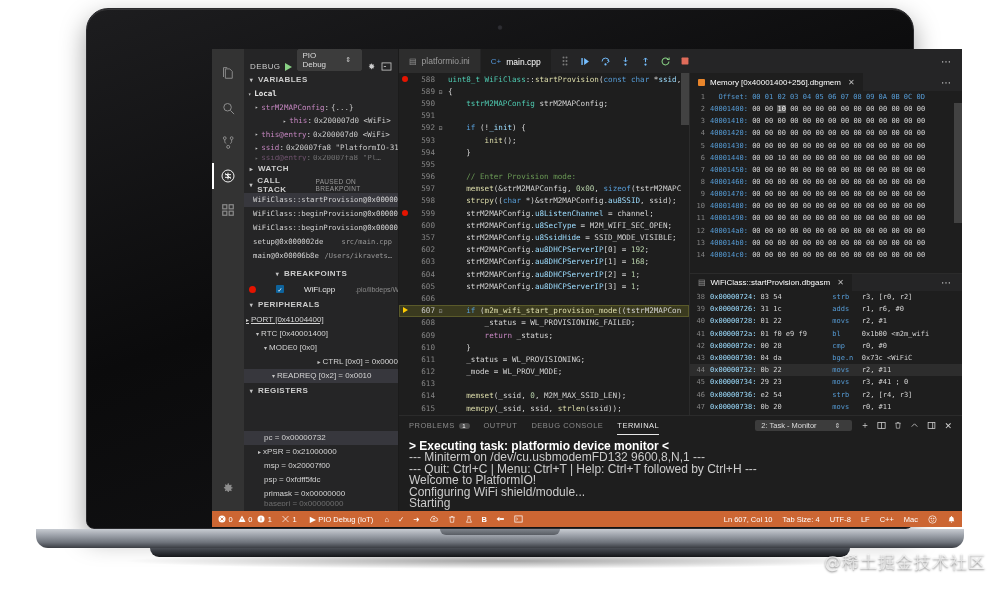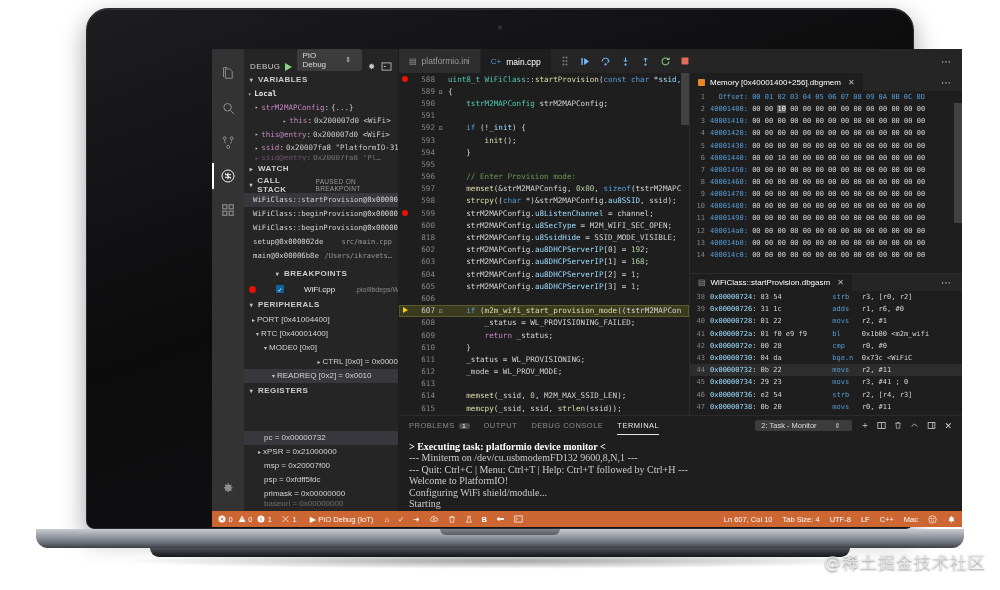--- a/index.html
+++ b/index.html
@@ -185,21 +185,21 @@
   .panel-tabs{ height:19px; display:flex; align-items:center; padding:0 10px; gap:14px; flex:none;}
   .ptab{ font-size:7.5px; letter-spacing:.5px; color:#8a8a8a; text-transform:uppercase;
          display:flex; align-items:center; gap:4px; height:100%; }
   .ptab.active{ color:#e7e7e7; border-bottom:1px solid #e7e7e7;}
   .pbadge{ background:#4d4d4d; border-radius:7px; font-size:6px; padding:0 3.5px; color:#fff;}
   .panel-right{ margin-left:auto; display:flex; align-items:center; gap:8px;}
   .term-select{ background:#3c3c3c; color:#dddddd; font-size:7.5px; padding:1px 12px 1px 6px;
                 border-radius:2px; display:flex; align-items:center; gap:18px; min-width:92px;}
   .pic{ color:#cfcfcf; font-size:9px; }
   .term-body{ flex:1; padding:6px 26px 0 10px; overflow:hidden;
-              font-family:Liberation Serif, serif; font-size:10px; color:#cccccc; line-height:11.4px;}
+              font-family:Liberation Sans, sans-serif; font-size:12px; color:#cccccc; line-height:11.4px;}
   .term-body .bold{ color:#ffffff; font-weight:bold;}
 
   
   .statusbar{ height:16px; background:#cc6633; display:flex; align-items:center;
               padding:0 6px; gap:9px; font-size:7.5px; color:#ffffff; flex:none;}
   .sb-item{ display:flex; align-items:center; gap:2.5px; white-space:nowrap;}
   .sb-right{ margin-left:auto; display:flex; align-items:center; gap:10px;}
   svg { display:block; }
 </style>
 </head>
@@ -377,21 +377,21 @@
                 </div>
               </div>
             </div>
 
             <div class="section">
               <div class="sec-head">
                 <span class="twisty">▾</span>
                 <span>PERIPHERALS</span>
               </div>
               <div class="sec-body">
-                <div class="tree-row" style="padding-left:6px;">
+                <div class="tree-row" style="padding-left:0;text-decoration:underline;">
                   <span class="twisty">▸</span>
                   <span>PORT [0x41004400]</span>
                 </div>
                 <div class="tree-row" style="padding-left:10px;">
                   <span class="twisty">▾</span>
                   <span>RTC [0x40001400]</span>
                 </div>
                 <div class="tree-row" style="padding-left:18px;">
                   <span class="twisty">▾</span>
                   <span>MODE0 [0x0]</span>
@@ -525,21 +525,21 @@
                     <div class="code-line"><span class="gutter-bp"></span><span class="lineno">591</span><span class="fold"></span><span class="codetxt"></span></div>
                     <div class="code-line"><span class="gutter-bp"></span><span class="lineno">592</span><span class="fold">⊟</span><span class="codetxt"><span class="id">    </span><span class="k">if</span><span class="id"> (!</span><span class="v">_init</span><span class="id">) {</span></span></div>
                     <div class="code-line"><span class="gutter-bp"></span><span class="lineno">593</span><span class="fold"></span><span class="codetxt"><span class="id">        </span><span class="f">init</span><span class="id">();</span></span></div>
                     <div class="code-line"><span class="gutter-bp"></span><span class="lineno">594</span><span class="fold"></span><span class="codetxt"><span class="id">    }</span></span></div>
                     <div class="code-line"><span class="gutter-bp"></span><span class="lineno">595</span><span class="fold"></span><span class="codetxt"></span></div>
                     <div class="code-line"><span class="gutter-bp"></span><span class="lineno">596</span><span class="fold"></span><span class="codetxt"><span class="id">    </span><span class="c">// Enter Provision mode:</span></span></div>
                     <div class="code-line"><span class="gutter-bp"></span><span class="lineno">597</span><span class="fold"></span><span class="codetxt"><span class="id">    </span><span class="f">memset</span><span class="id">(&amp;strM2MAPConfig, </span><span class="n">0x00</span><span class="id">, </span><span class="k">sizeof</span><span class="id">(tstrM2MAPC</span></span></div>
                     <div class="code-line"><span class="gutter-bp"></span><span class="lineno">598</span><span class="fold"></span><span class="codetxt"><span class="id">    </span><span class="f">strcpy</span><span class="id">((</span><span class="k">char</span><span class="id"> *)&amp;strM2MAPConfig.</span><span class="v">au8SSID</span><span class="id">, ssid);</span></span></div>
                     <div class="code-line"><span class="gutter-bp"><span class="dot"></span></span><span class="lineno">599</span><span class="fold"></span><span class="codetxt"><span class="id">    strM2MAPConfig.</span><span class="v">u8ListenChannel</span><span class="id"> = channel;</span></span></div>
                     <div class="code-line"><span class="gutter-bp"></span><span class="lineno">600</span><span class="fold"></span><span class="codetxt"><span class="id">    strM2MAPConfig.</span><span class="v">u8SecType</span><span class="id"> = M2M_WIFI_SEC_OPEN;</span></span></div>
-                    <div class="code-line"><span class="gutter-bp"></span><span class="lineno">818</span><span class="fold"></span><span class="codetxt"><span class="id">    strM2MAPConfig.</span><span class="v">u8SsidHide</span><span class="id"> = SSID_MODE_VISIBLE;</span></span></div>
+                    <div class="code-line"><span class="gutter-bp"></span><span class="lineno">357</span><span class="fold"></span><span class="codetxt"><span class="id">    strM2MAPConfig.</span><span class="v">u8SsidHide</span><span class="id"> = SSID_MODE_VISIBLE;</span></span></div>
                     <div class="code-line"><span class="gutter-bp"></span><span class="lineno">602</span><span class="fold"></span><span class="codetxt"><span class="id">    strM2MAPConfig.</span><span class="v">au8DHCPServerIP</span><span class="id">[0] = </span><span class="n">192</span><span class="id">;</span></span></div>
                     <div class="code-line"><span class="gutter-bp"></span><span class="lineno">603</span><span class="fold"></span><span class="codetxt"><span class="id">    strM2MAPConfig.</span><span class="v">au8DHCPServerIP</span><span class="id">[1] = </span><span class="n">168</span><span class="id">;</span></span></div>
                     <div class="code-line"><span class="gutter-bp"></span><span class="lineno">604</span><span class="fold"></span><span class="codetxt"><span class="id">    strM2MAPConfig.</span><span class="v">au8DHCPServerIP</span><span class="id">[2] = </span><span class="n">1</span><span class="id">;</span></span></div>
                     <div class="code-line"><span class="gutter-bp"></span><span class="lineno">605</span><span class="fold"></span><span class="codetxt"><span class="id">    strM2MAPConfig.</span><span class="v">au8DHCPServerIP</span><span class="id">[3] = </span><span class="n">1</span><span class="id">;</span></span></div>
                     <div class="code-line"><span class="gutter-bp"></span><span class="lineno">606</span><span class="fold"></span><span class="codetxt"></span></div>
                     <div class="code-line current"><span class="gutter-bp"><span class="arrow"></span></span><span class="lineno cur">607</span><span class="fold">⊟</span><span class="codetxt"><span class="id">    </span><span class="k">if</span><span class="id"> (</span><span class="f">m2m_wifi_start_provision_mode</span><span class="id">((tstrM2MAPCon</span></span></div>
                     <div class="code-line"><span class="gutter-bp"></span><span class="lineno">608</span><span class="fold"></span><span class="codetxt"><span class="id">        _status = WL_PROVISIONING_FAILED;</span></span></div>
                     <div class="code-line"><span class="gutter-bp"></span><span class="lineno">609</span><span class="fold"></span><span class="codetxt"><span class="id">        </span><span class="p">return</span><span class="id"> _status;</span></span></div>
                     <div class="code-line"><span class="gutter-bp"></span><span class="lineno">610</span><span class="fold"></span><span class="codetxt"><span class="id">    }</span></span></div>
                     <div class="code-line"><span class="gutter-bp"></span><span class="lineno">611</span><span class="fold"></span><span class="codetxt"><span class="id">    _status = WL_PROVISIONING;</span></span></div>

